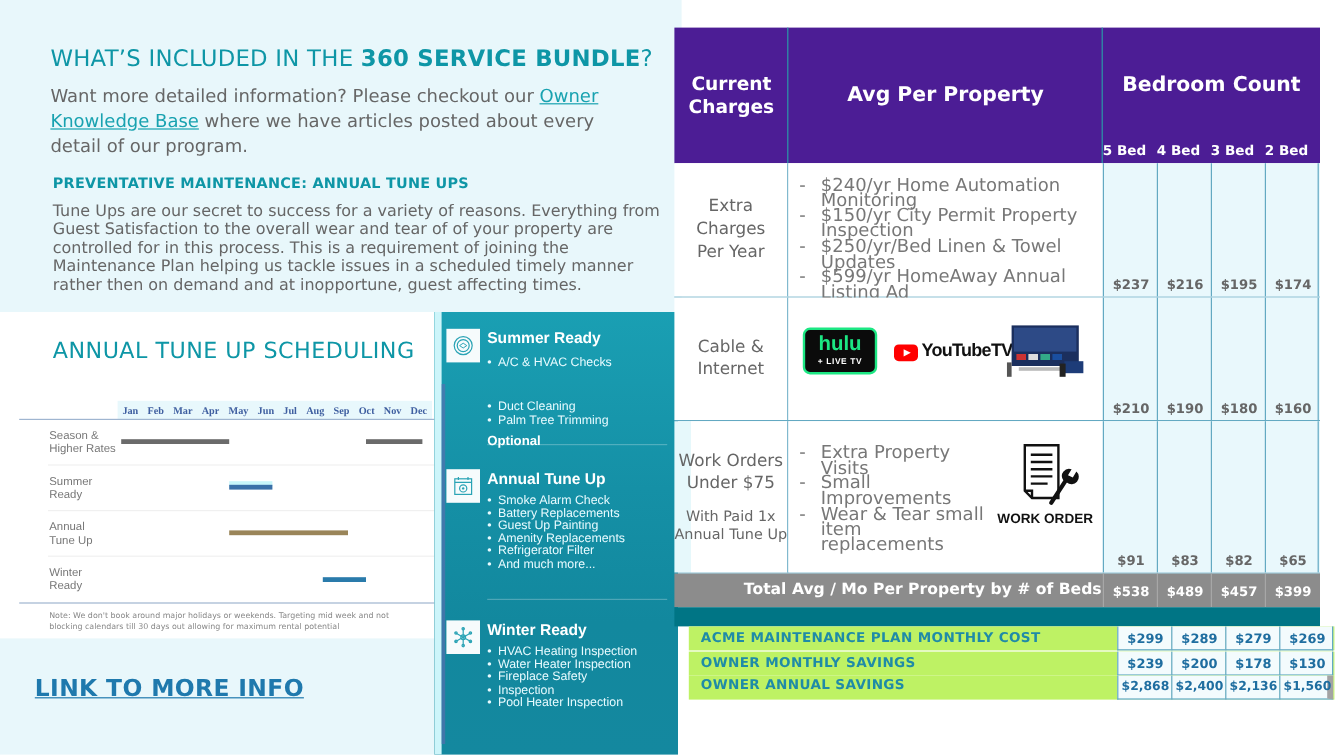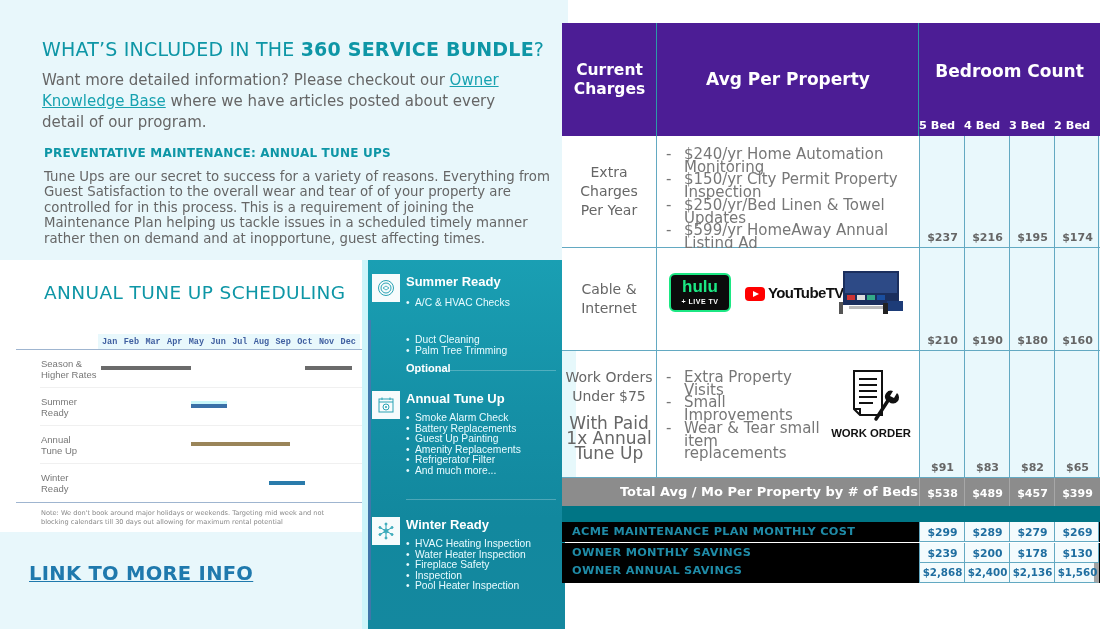--- a/index.html
+++ b/index.html
@@ -33,21 +33,21 @@
     position: absolute; left: 0; top: 260px; width: 362px; height: 272px; background: #ffffff;
   }
   .sched h2 {
     position: absolute; left: 44px; top: 22px; font-size: 18.5px; font-weight: normal; color: #0e96a6;
     letter-spacing: 0.4px; white-space: nowrap;
   }
   .sched .months {
     position: absolute; left: 98px; top: 74px; width: 262px; height: 16px;
     display: flex; justify-content: space-between; background: #e8f8fc;
     padding: 0 4px;
-    font-family: Liberation Mono, monospace; font-size: 8.5px; font-weight: bold; color: #3f5fa0;
+    font-family: Liberation Serif, serif; font-size: 8.5px; font-weight: bold; color: #3f5fa0;
     align-items: center;
   }
   .sched .hline { position: absolute; left: 16px; width: 346px; height: 1px; background: #9fb5d0; }
   .sched .row-label {
     position: absolute; left: 41px; font-family: "Liberation Sans", sans-serif; font-size: 9.5px; line-height: 11px; color: #777;
   }
   .sched .row-sep { position: absolute; left: 40px; width: 322px; height: 1px; background: #f0f0f0; }
   .sched .bar { position: absolute; height: 4px; }
   .sched .note {
     position: absolute; left: 41px; top: 249px; width: 310px; font-size: 6.6px; line-height: 8.5px; color: #888;
@@ -120,21 +120,21 @@
     position: absolute; left: 0; top: 455px; width: 538px; height: 28px; background: #8c8c8c;
   }
   .total .tl {
     position: absolute; right: 182px; top: 6px; font-size: 13px; font-weight: bold; color: #fff; white-space: nowrap;
   }
   .total .cell { position: absolute; top: 0; width: 45px; height: 28px; border-left: 1px solid #a7a7a7; }
   .total .v { position: absolute; top: 9px; left: 0; width: 45px; text-align: center; font-size: 11px; font-weight: bold; color: #fff; }
 
   .tbl .teal { position: absolute; left: 0; top: 483px; width: 538px; height: 16px; background: #007585; }
 
-  .tbl .srow { position: absolute; left: 0; width: 538px; height: 20px; background: #000000; }
+  .tbl .srow { position: absolute; left: 12px; width: 538px; height: 20px; background: #bef264; }
   .srow .sl {
     position: absolute; left: 10px; top: 3px; font-size: 11.3px; font-weight: bold; color: #1f8ba7; letter-spacing: 0.3px; white-space: nowrap;
   }
   .srow .cell { position: absolute; top: 0; width: 45px; height: 20px; border-left: 1px solid #63a9c2; border-bottom: 1px solid #63a9c2; background: #f3fbfd; }
   .srow .v { position: absolute; top: 4px; left: 0; width: 45px; text-align: center; font-size: 10.8px; font-weight: bold; color: #1f6ea0; }
 
   
   .hulu {
     position: absolute; left: 12px; top: 25px; width: 62px; height: 39px; background: #0b0b0b; border-radius: 6px;
     border: 2px solid #1ce783; text-align: center;
@@ -370,21 +370,21 @@
         </div>
       <div class="cell" style="left:135px;">
           <div class="v">$160</div>
         </div>
     </div>
   </div>
 
   <div class="row" style="top:328px; height:127px;">
     <div class="lbl" style="flex-direction:column; background:linear-gradient(90deg,#e6f8fb 0,#e6f8fb 14px,#fff 14px);">
       <div style="font-size:14px; line-height:19px;">Work Orders Under $75</div>
-      <div style="font-size:17px; line-height:15px; margin-top:10px;">With Paid 1x Annual Tune Up</div>
+      <div style="font-size:12px; line-height:15px; margin-top:10px;">With Paid 1x Annual Tune Up</div>
     </div>
     <div class="mid">
       <ul style="left:8px; top:20px; width:160px;">
         <li>Extra Property Visits</li>
         <li>Small Improvements</li>
         <li>Wear &amp; Tear small item replacements</li>
       </ul>
       <div class="wo">
         <svg width="84" height="58" viewBox="0 0 84 58">
           <path d="M25 2 H53 V46 H31 L25 40 Z" fill="#fff" stroke="#111" stroke-width="2"></path>

